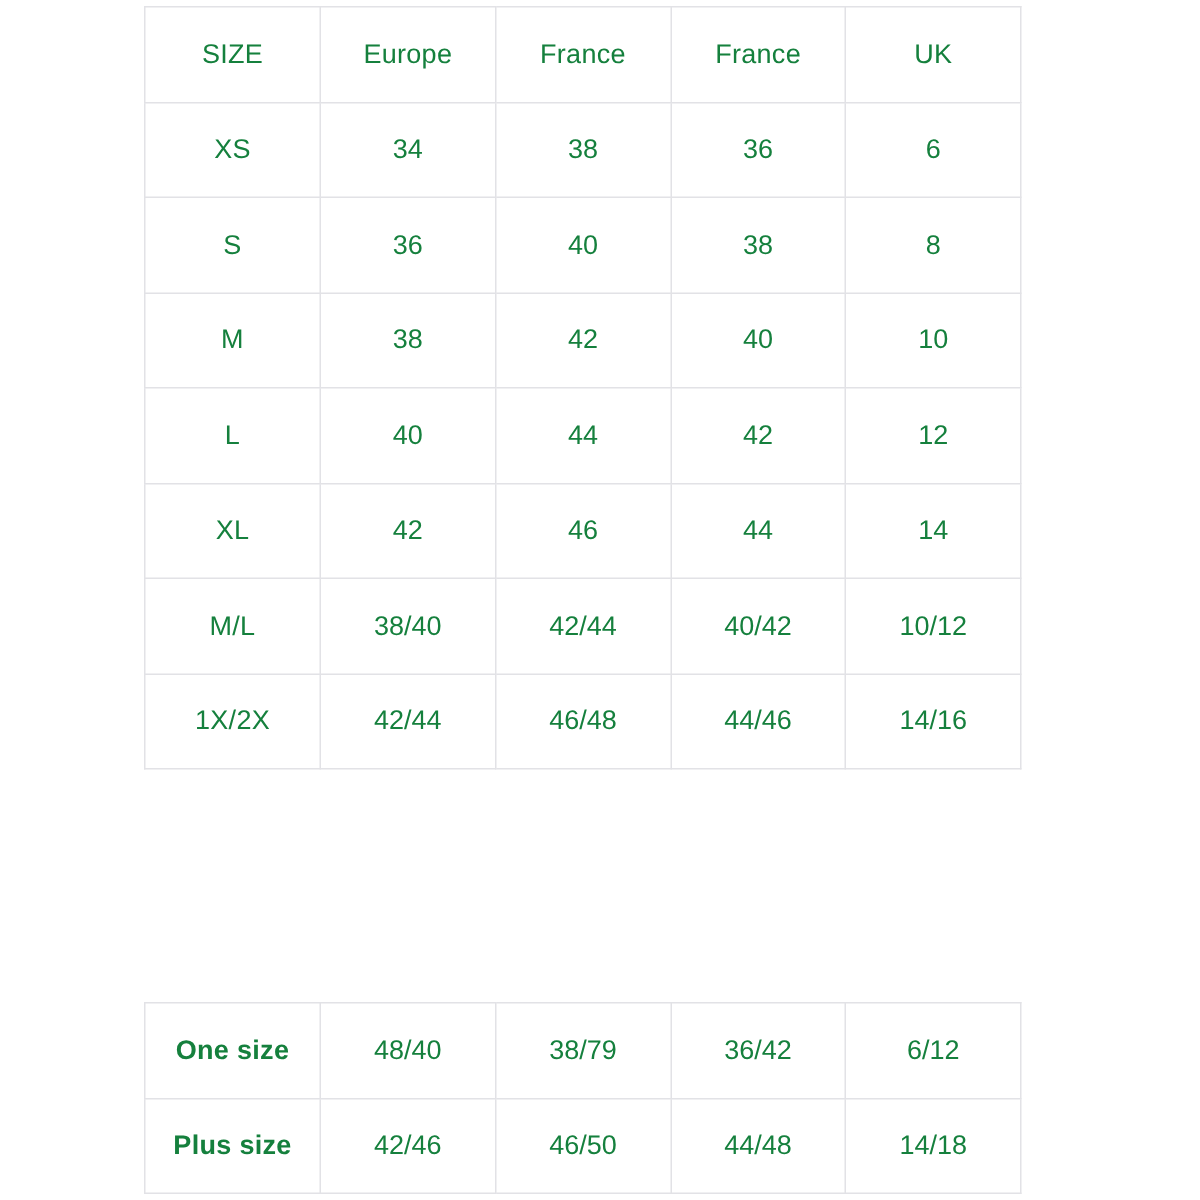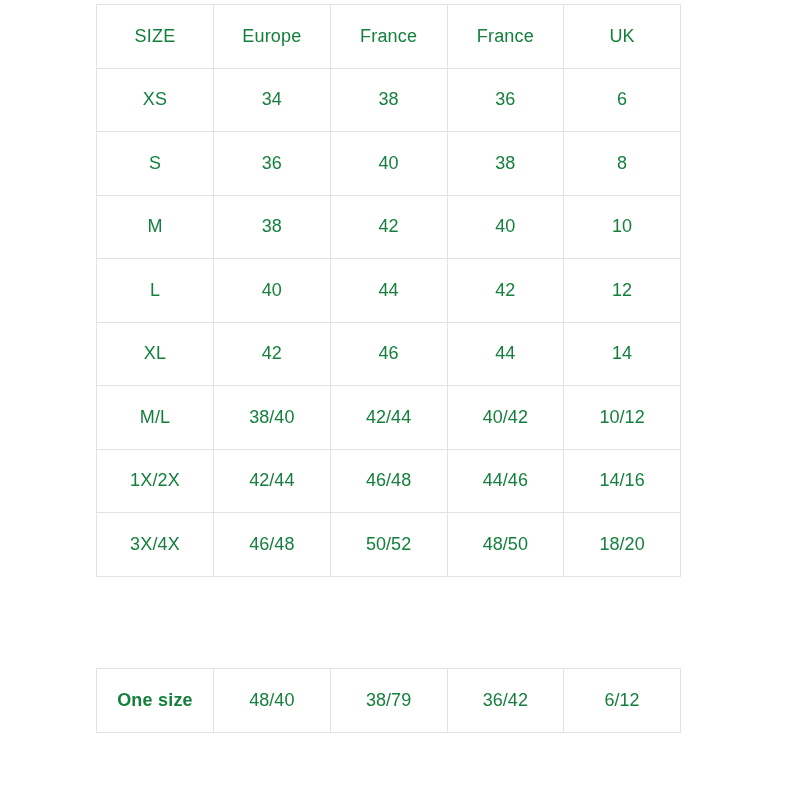--- a/index.html
+++ b/index.html
@@ -136,27 +136,20 @@
           <td class="val">40/42</td>
           <td class="val">10/12</td>
         </tr>
         <tr>
           <td class="row-label">1X/2X</td>
           <td class="val">42/44</td>
           <td class="val">46/48</td>
           <td class="val">44/46</td>
           <td class="val">14/16</td>
         </tr>
-        <tr>
-          <td class="row-label">3X/4X</td>
-          <td class="val">46/48</td>
-          <td class="val">50/52</td>
-          <td class="val">48/50</td>
-          <td class="val">18/20</td>
-        </tr>
       </tbody>
     </table>
   </div>
 
   <div class="table-wrap secondary">
     <table class="size-table">
       <colgroup>
         <col class="c-size">
         <col class="c-rest">
         <col class="c-rest">
@@ -164,17 +157,24 @@
         <col class="c-rest">
       </colgroup>
       <tbody>
         <tr>
           <td class="row-label">One size</td>
           <td class="val">48/40</td>
           <td class="val">38/79</td>
           <td class="val">36/42</td>
           <td class="val">6/12</td>
         </tr>
+        <tr>
+          <td class="row-label">Plus size</td>
+          <td class="val">42/46</td>
+          <td class="val">46/50</td>
+          <td class="val">44/48</td>
+          <td class="val">14/18</td>
+        </tr>
       </tbody>
     </table>
   </div>
 
 </div>
 
 </body></html>

